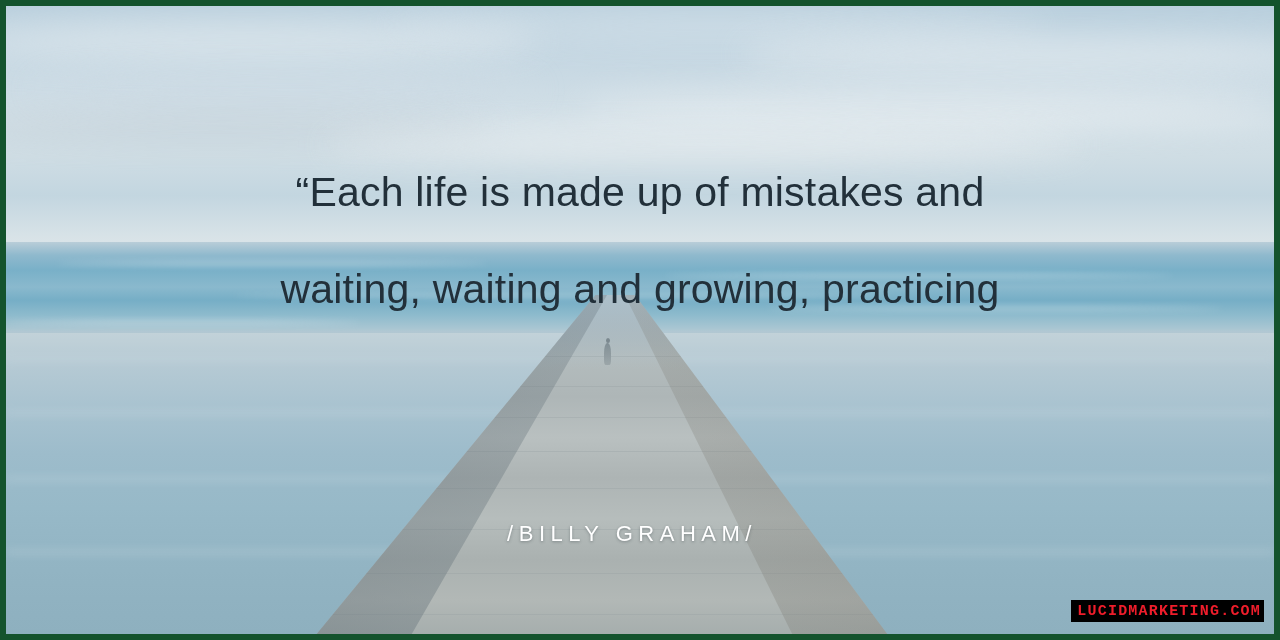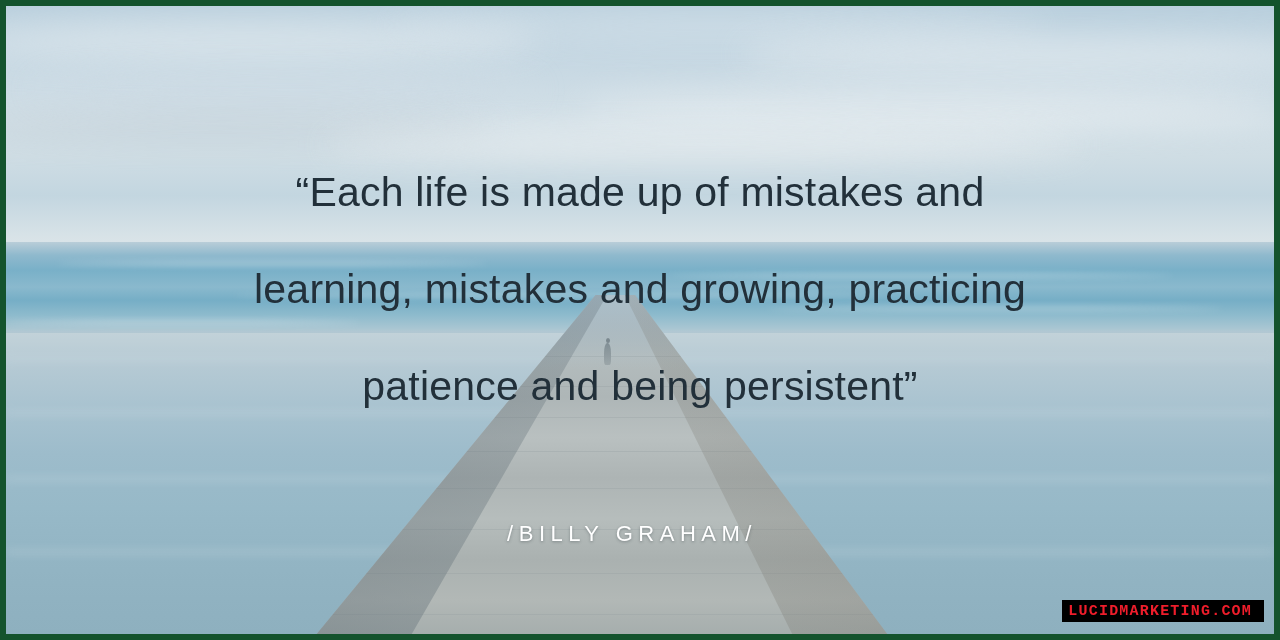--- a/index.html
+++ b/index.html
@@ -285,21 +285,21 @@
   .watermark {
     position: absolute;
     right: 10px;
     bottom: 12px;
     background: #000000;
     color: #ef1d2b;
     font-family: "Liberation Mono", "DejaVu Sans Mono", monospace;
     font-size: 15px;
     font-weight: 700;
     letter-spacing: 1.2px;
-    padding: 4px 12px 3px 6px;
+    padding: 4px 3px 3px 6px;
     line-height: 1;
   }
 </style>
 </head>
 <body>
 
 <div id="poster">
 
   <div class="photo">
 
@@ -343,22 +343,21 @@
     </div>
     <div class="pier-shade-l"></div>
     <div class="pier-shade-r"></div>
 
     <div class="figure-head"></div>
     <div class="figure"></div>
   </div>
 
   <div class="quote">
     <span class="line">“Each life is made up of mistakes and</span>
-    <span class="line">learning, mistakes and growing, practicing</span>
-    <span class="line">patience and being persistent”</span>
+    <span class="line">waiting, waiting and growing, practicing</span>
   </div>
 
   <div class="attribution">/BILLY GRAHAM/</div>
 
 
   <div class="watermark">LUCIDMARKETING.COM</div>
 
 </div>
 
 </body></html>

